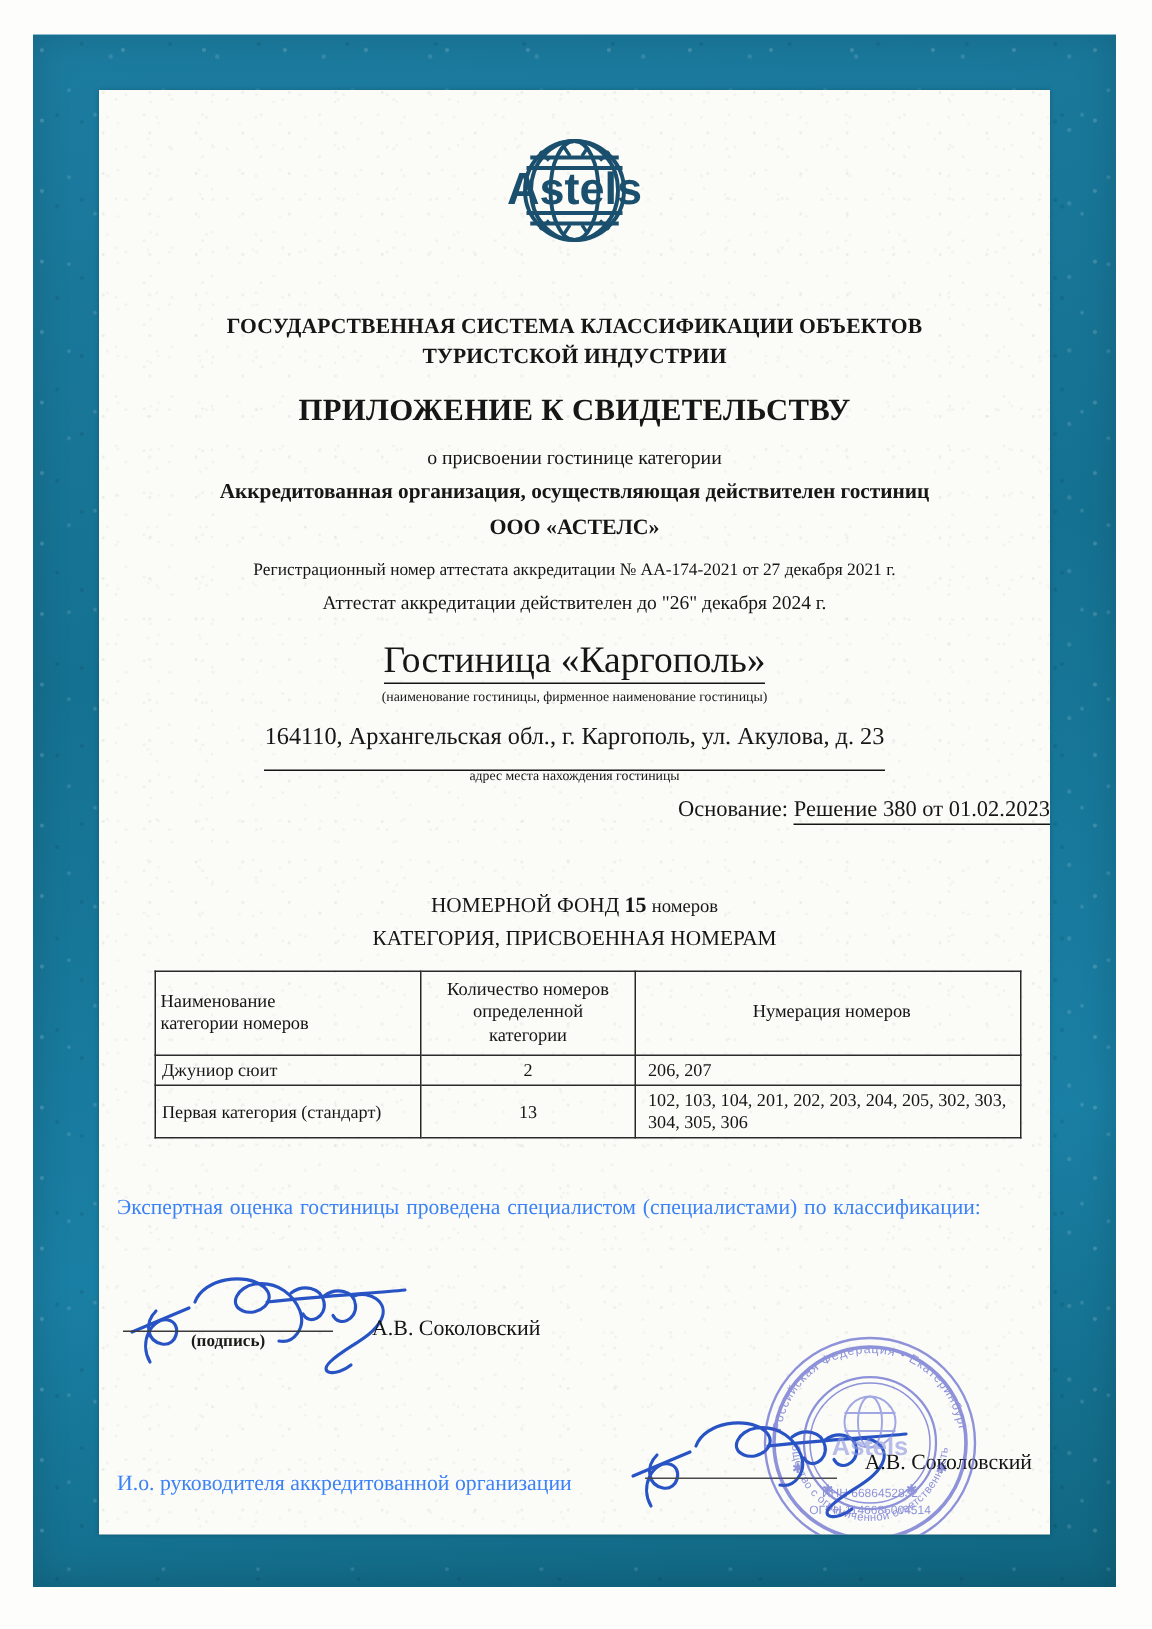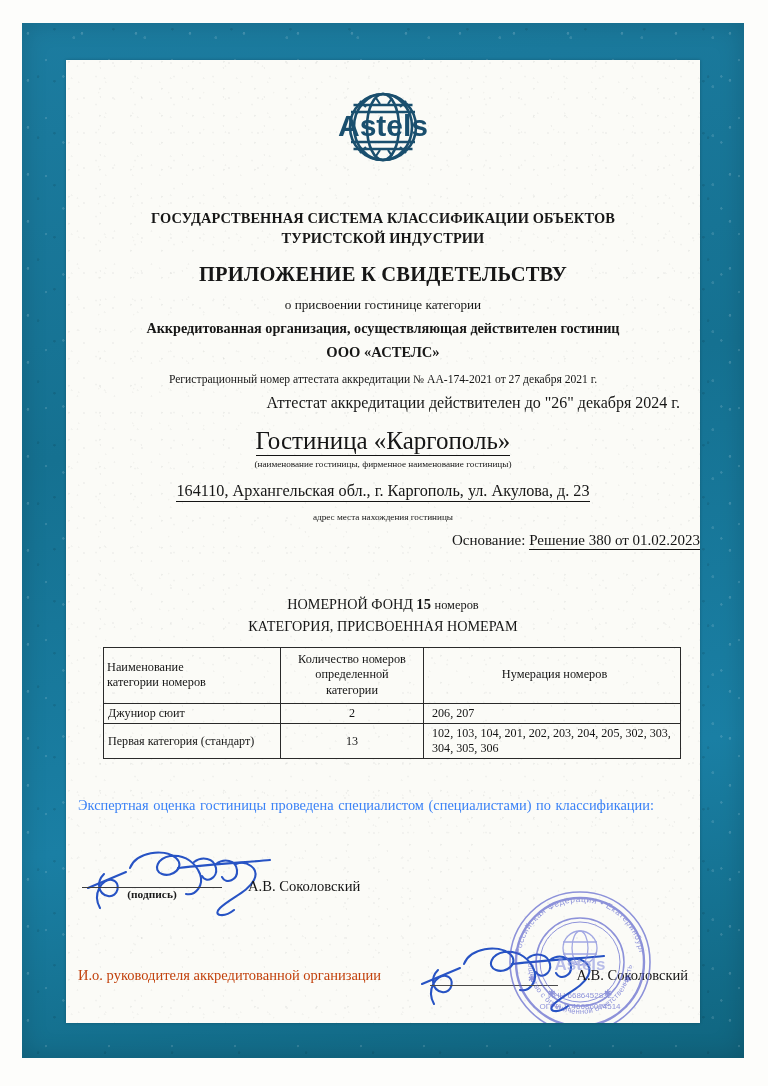--- a/index.html
+++ b/index.html
@@ -108,38 +108,38 @@
     position: absolute; left: 8px; right: 8px; top: 260px;
     font-weight: bold; font-size: 14.2px;
   }
 
   .org-name {
     position: absolute; left: 0; right: 0; top: 284px;
     font-weight: bold; font-size: 14.6px;
   }
 
   .reg1 { position: absolute; left: 20px; right: 20px; top: 313px; font-size: 11.6px; }
-  .reg2 { position: absolute; left: 20px; right: 20px; top: 334px; font-size: 16px; text-align: right; }
+  .reg2 { position: absolute; left: 20px; right: 20px; top: 334px; font-size: 13px; }
 
   .hotel-name {
     position: absolute; left: 0; right: 0; top: 367px;
     font-weight: normal; font-size: 25px;
   }
   .hotel-name span { border-bottom: 1.6px solid #141414; padding-bottom: 1px; }
 
   .hotel-cap {
     position: absolute; left: 0; right: 0; top: 399px;
     font-size: 9.2px;
   }
 
   .address {
     position: absolute; left: 0; right: 0; top: 422px;
     font-size: 16.2px;
   }
-  .address span { border-bottom: 1.4px solid #141414; padding-bottom: 1px; }
+  .address span { border-bottom: 1.4px solid #141414; padding-bottom: 13px; }
 
   .addr-cap {
     position: absolute; left: 0; right: 0; top: 452px;
     font-size: 9.2px;
   }
 
   .basis {
     position: absolute; left: 0; right: 0; top: 472px;
     font-size: 15px;
     text-align: right;
@@ -195,22 +195,22 @@
   }
   .sig-name {
     position: absolute; left: 170px; top: 28px;
     font-size: 14.6px; color: #141414; white-space: nowrap;
   }
   .ink { position: absolute; left: -4px; top: -12px; pointer-events: none; }
 
   
   .head-row { position: absolute; left: 12px; top: 880px; width: 610px; height: 70px; }
   .head-label {
-    position: absolute; left: 0; top: 27px;
-    font-size: 14.5px; color: #c2410c; white-space: nowrap;
+    position: absolute; left: 0; top: 41px;
+    font-size: 14.5px; color: #3b82f6; white-space: nowrap;
   }
   .head-name {
     position: absolute; right: 0; top: 27px;
     font-size: 14.5px; color: #141414; white-space: nowrap;
   }
   .head-line {
     position: absolute; left: 352px; top: 45px; width: 128px;
     border-bottom: 1.4px solid #4a4a4a;
   }
   .ink2 { position: absolute; left: 330px; top: -6px; pointer-events: none; }

